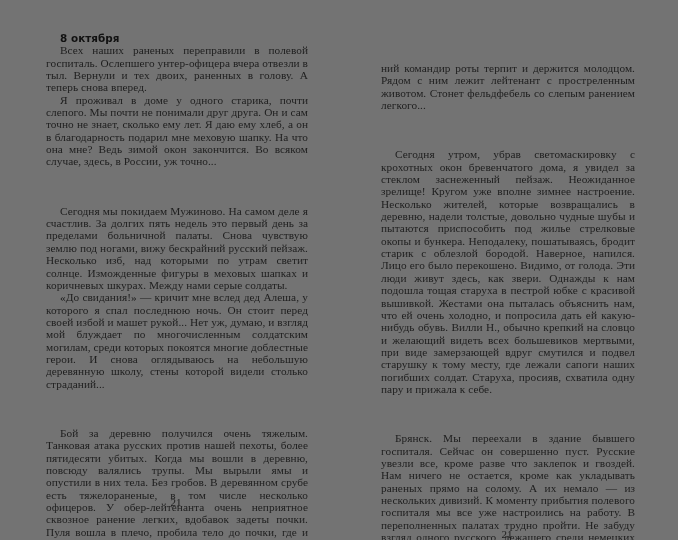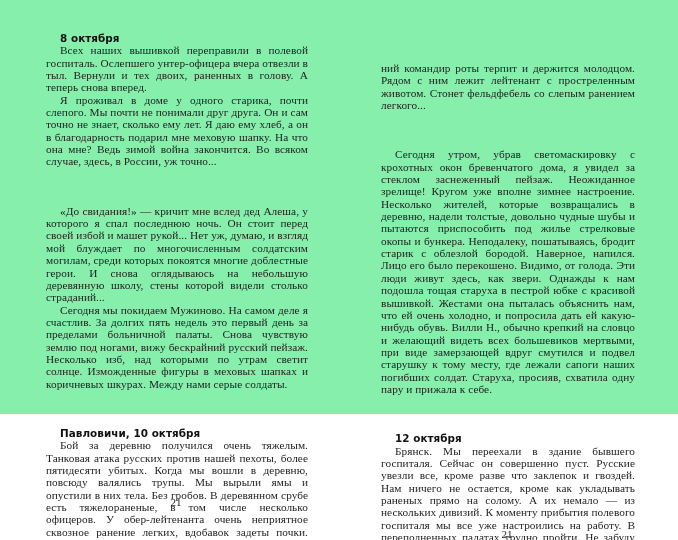--- a/index.html
+++ b/index.html
@@ -11,22 +11,22 @@
       width: 678px;
       height: 540px;
       position: relative;
       overflow: hidden;
       font-family: "Liberation Serif", "DejaVu Serif", serif;
       color: #1e1e1e;
     }
     .spread {
       position: absolute;
       left: 0; top: 0;
-      width: 678px; height: 414px;
-      background: #86efac;
+      width: 678px; height: 540px;
+      background: #737373;
     }
     .page {
       position: absolute;
       top: 0;
       height: 540px;
     }
     .page-left { left: 0; width: 339px; }
     .page-right { left: 343px; width: 339px; margin-top: 32px; }
     .text-block {
       position: absolute;
@@ -63,38 +63,36 @@
     .page-right .page-num { left: 149px; }
   </style>
 </head>
 <body>
 
 <div class="spread">
 
   <div class="page page-left">
     <div class="text-block">
       <div class="heading">8 октября</div>
-      <p>Всех наших вышивкой переправили в полевой госпиталь. Ослепшего унтер-офицера вчера отвезли в тыл. Вернули и тех двоих, раненных в голову. А теперь снова вперед.</p>
-      <p>Я проживал в доме у одного старика, почти слепого. Мы почти не понимали друг друга. Он и сам точно не знает, сколько ему лет. Я даю ему хлеб, а он в благодарность подарил мне меховую шапку. На что она мне? Ведь зимой война закончится. Во всяком случае, здесь, в России, уж точно...</p>
+      <p>Всех наших раненых переправили в полевой госпиталь. Ослепшего унтер-офицера вчера отвезли в тыл. Вернули и тех двоих, раненных в голову. А теперь снова вперед.</p>
+      <p>Я проживал в доме у одного старика, почти слепого. Мы почти не понимали друг друга. Он и сам точно не знает, сколько ему лет. Я даю ему хлеб, а он в благодарность подарил мне меховую шапку. На что она мне? Ведь зимой окон закончится. Во всяком случае, здесь, в России, уж точно...</p>
       <div class="gap-lg"></div>
+      <p>Сегодня мы покидаем Мужиново. На самом деле я счастлив. За долгих пять недель это первый день за пределами больничной палаты. Снова чувствую землю под ногами, вижу бескрайний русский пейзаж. Несколько изб, над которыми по утрам светит солнце. Изможденные фигуры в меховых шапках и коричневых шкурах. Между нами серые солдаты.</p>
       <p>«До свидания!» — кричит мне вслед дед Алеша, у которого я спал последнюю ночь. Он стоит перед своей избой и машет рукой... Нет уж, думаю, и взгляд мой блуждает по многочисленным солдатским могилам, среди которых покоятся многие доблестные герои. И снова оглядываюсь на небольшую деревянную школу, стены которой видели столько страданий...</p>
-      <p>Сегодня мы покидаем Мужиново. На самом деле я счастлив. За долгих пять недель это первый день за пределами больничной палаты. Снова чувствую землю под ногами, вижу бескрайний русский пейзаж. Несколько изб, над которыми по утрам светит солнце. Изможденные фигуры в меховых шапках и коричневых шкурах. Между нами серые солдаты.</p>
       <div class="gap-lg"></div>
-      <div class="heading">Павловичи, 10 октября</div>
       <p>Бой за деревню получился очень тяжелым. Танковая атака русских против нашей пехоты, более пятидесяти убитых. Когда мы вошли в деревню, повсюду валялись трупы. Мы вырыли ямы и опустили в них тела. Без гробов. В деревянном срубе есть тяжелораненые, в том числе несколько офицеров. У обер-лейтенанта очень неприятное сквозное ранение легких, вдобавок задеты почки. Пуля вошла в плечо, пробила тело до почки, где и застряла. Несмотря на чудовищные боли, молодой 26-лет-</p>
     </div>
     <div class="page-num">21</div>
   </div>
 
   <div class="page page-right">
     <div class="text-block">
       <p class="cont">ний командир роты терпит и держится молодцом. Рядом с ним лежит лейтенант с простреленным животом. Стонет фельдфебель со слепым ранением легкого...</p>
       <div class="gap-lg"></div>
       <p>Сегодня утром, убрав светомаскировку с крохотных окон бревенчатого дома, я увидел за стеклом заснеженный пейзаж. Неожиданное зрелище! Кругом уже вполне зимнее настроение. Несколько жителей, которые возвращались в деревню, надели толстые, довольно чудные шубы и пытаются приспособить под жилье стрелковые окопы и бункера. Неподалеку, пошатываясь, бродит старик с облезлой бородой. Наверное, напился. Лицо его было перекошено. Видимо, от голода. Эти люди живут здесь, как звери. Однажды к нам подошла тощая старуха в пестрой юбке с красивой вышивкой. Жестами она пыталась объяснить нам, что ей очень холодно, и попросила дать ей какую-нибудь обувь. Вилли Н., обычно крепкий на словцо и желающий видеть всех большевиков мертвыми, при виде замерзающей вдруг смутился и подвел старушку к тому месту, где лежали сапоги наших погибших солдат. Старуха, просияв, схватила одну пару и прижала к себе.</p>
       <div class="gap-lg"></div>
-      <div class="heading">12 октября</div>
       <p>Брянск. Мы переехали в здание бывшего госпиталя. Сейчас он совершенно пуст. Русские увезли все, кроме разве что заклепок и гвоздей. Нам ничего не остается, кроме как укладывать раненых прямо на солому. А их немало — из нескольких дивизий. К моменту прибытия полевого госпиталя мы все уже настроились на работу. В переполненных палатах трудно пройти. Не забуду взгляд одного русского, лежащего среди немецких раненых и показывающего мне перевязанный обрубок своей ноги...</p>
 
     </div>
     <div class="page-num">21</div>
   </div>
 
 </div>
 
 </body></html>

